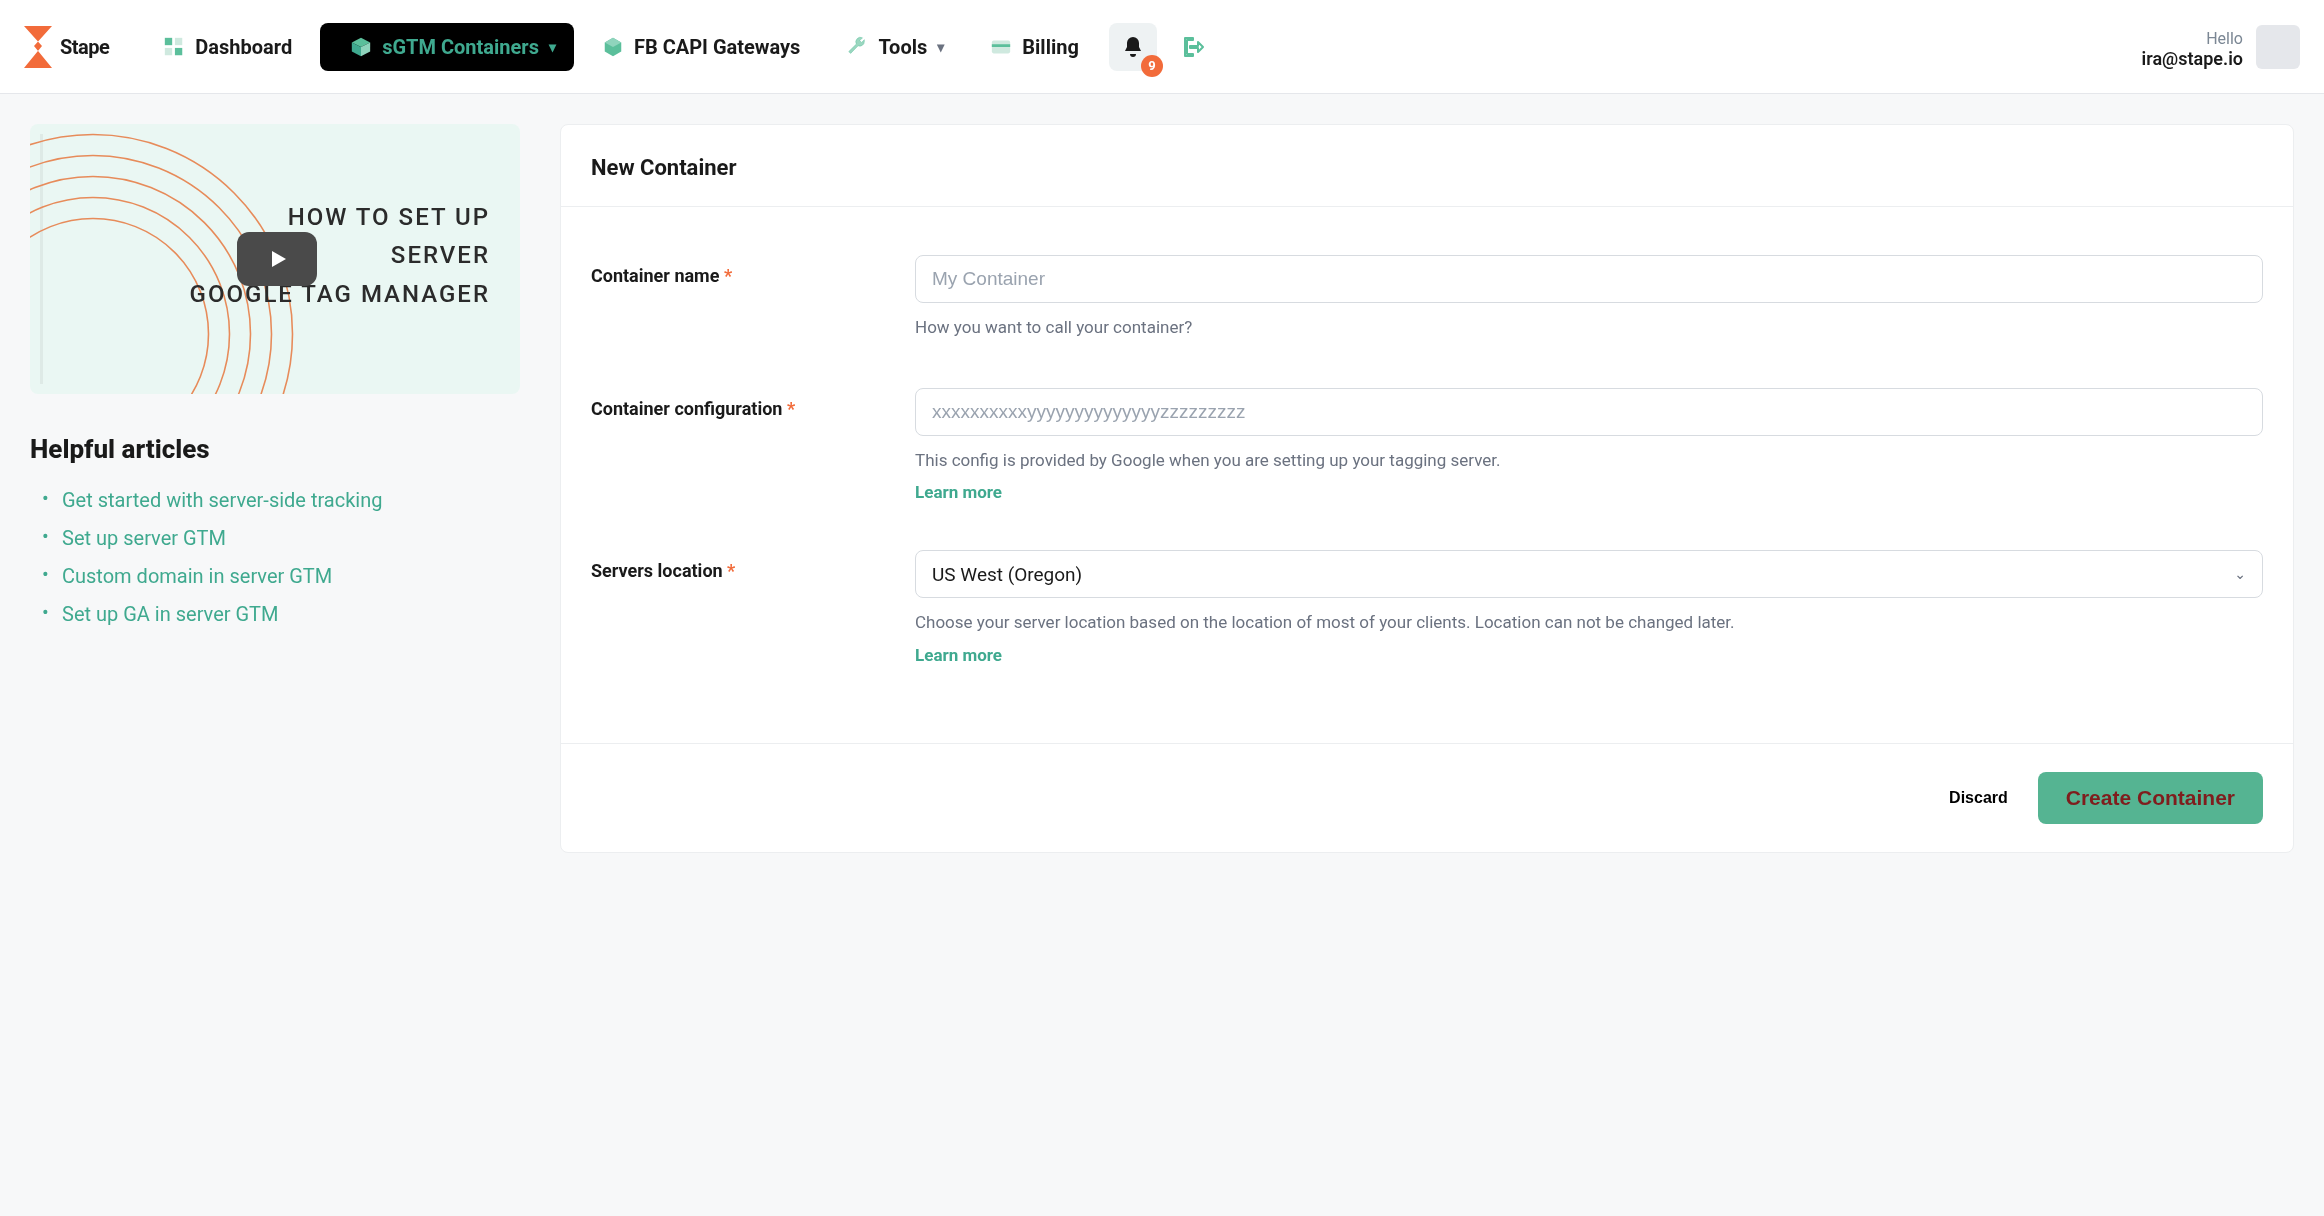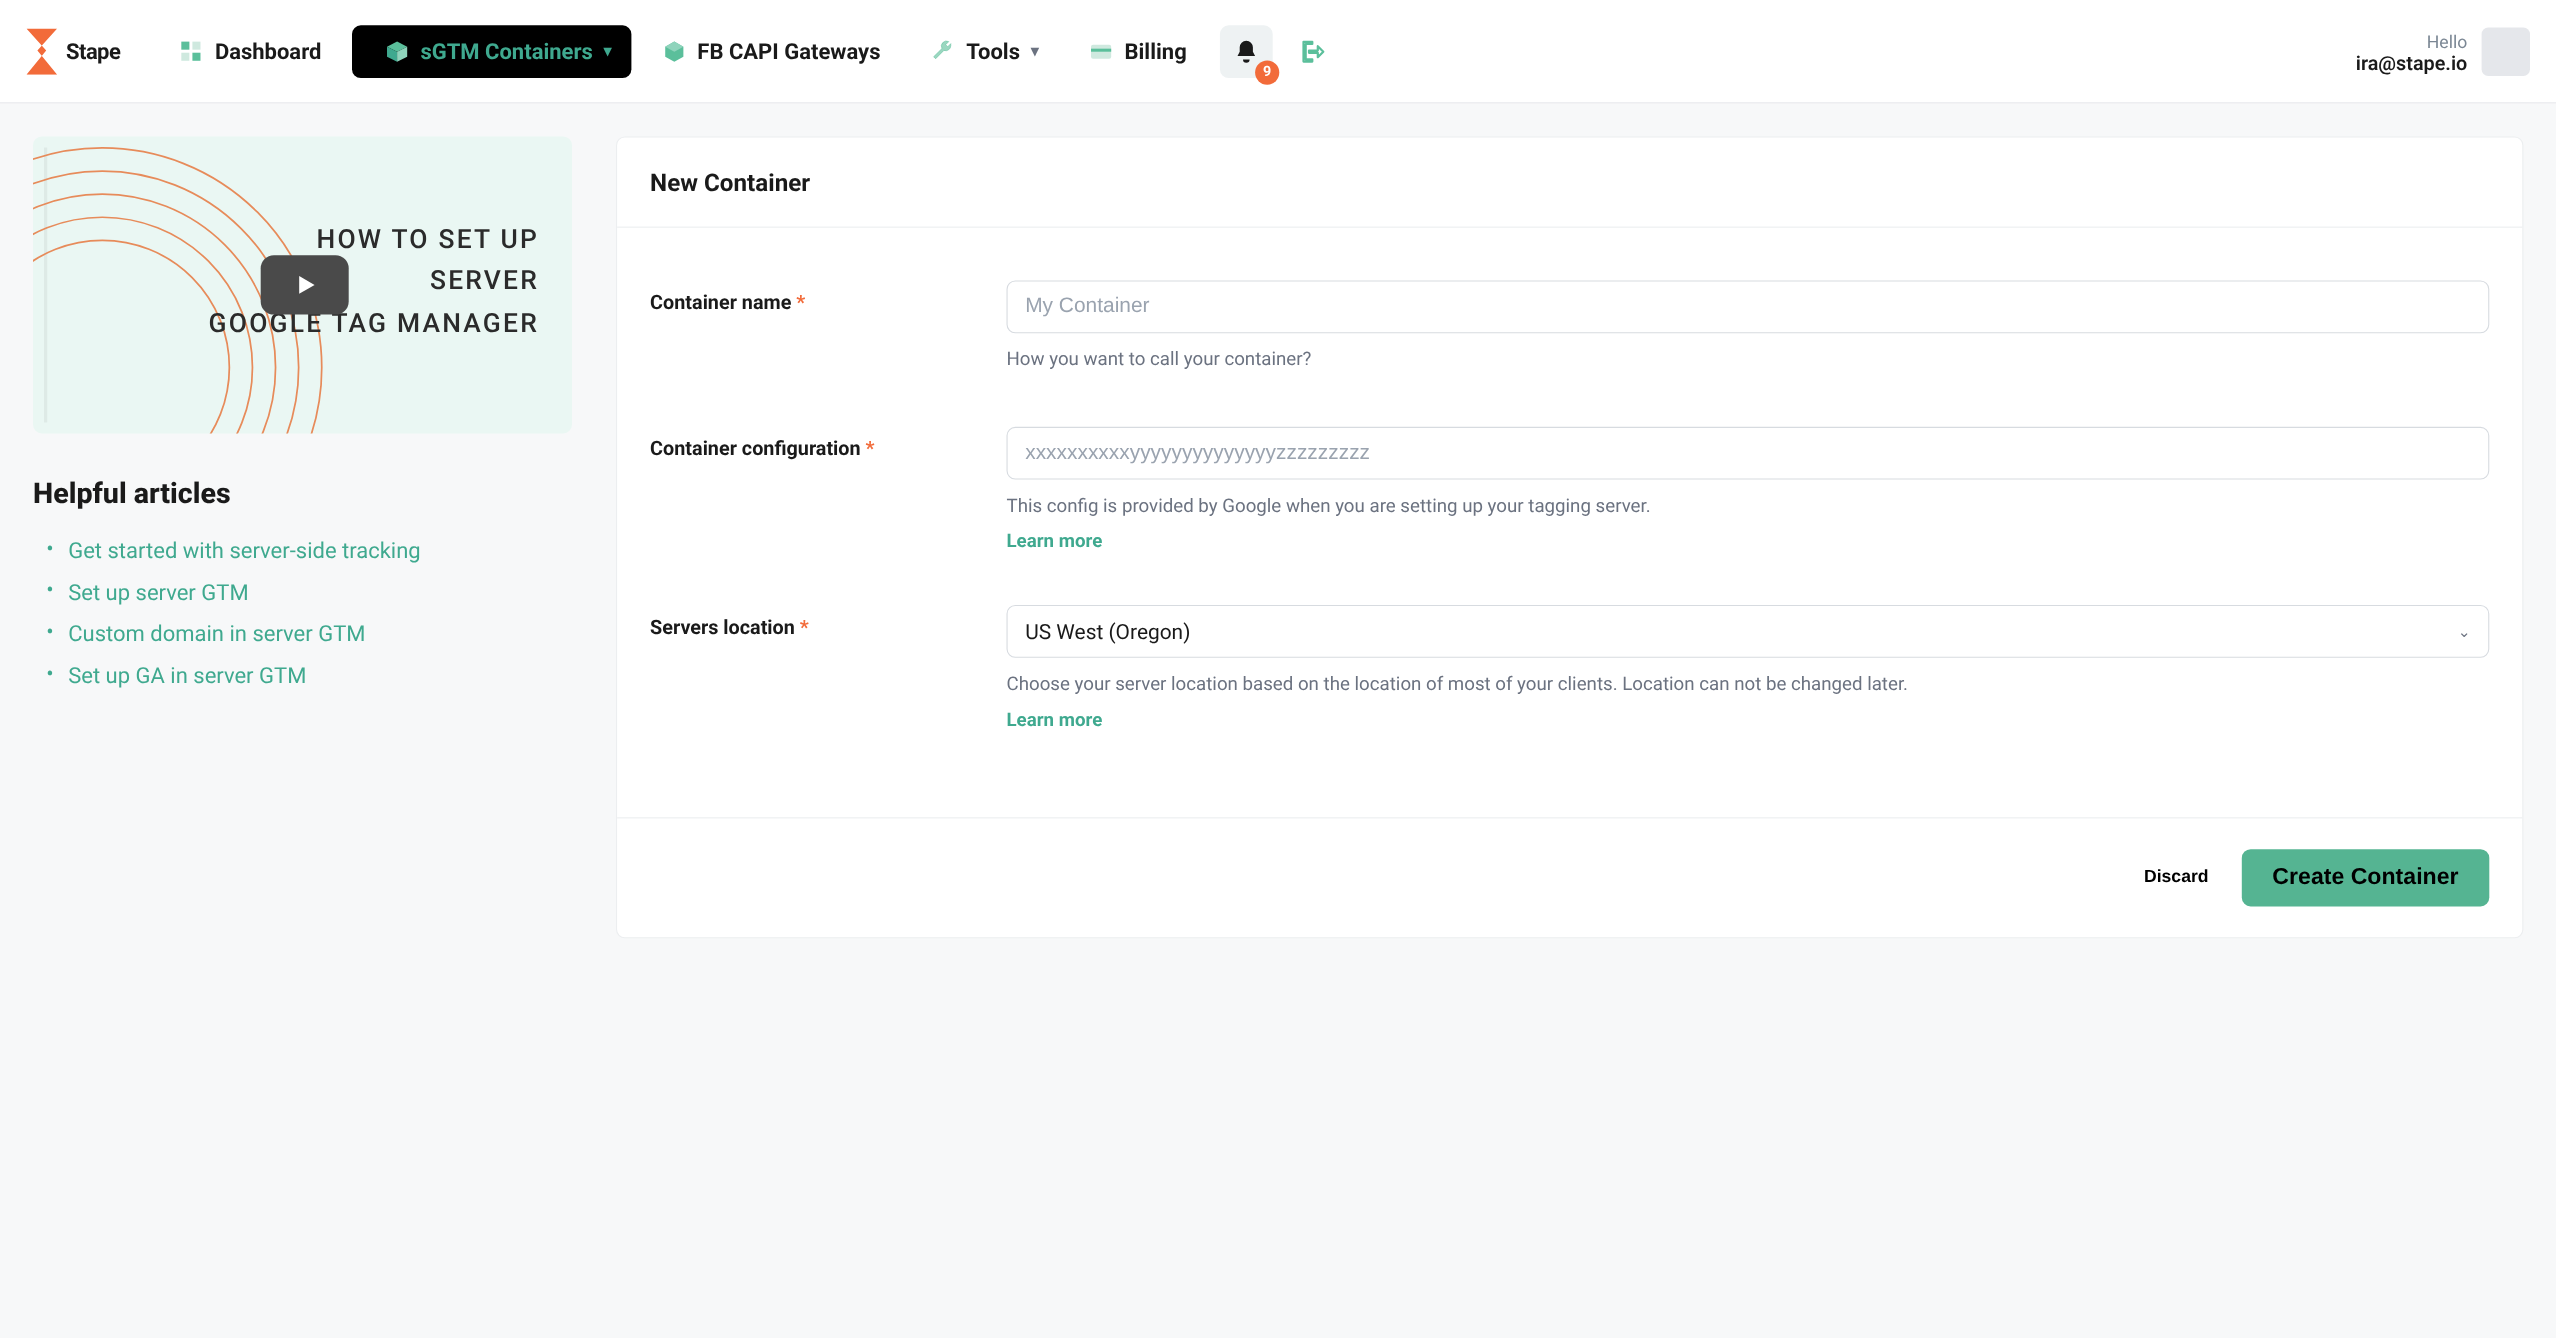--- a/index.html
+++ b/index.html
@@ -261,21 +261,21 @@
     }
     .discard {
       background: none;
       border: none;
       font-size: 16px;
       font-weight: 800;
       cursor: pointer;
     }
     .create {
       background: #55b492;
-      color: #000000;
+      color: #7f1d1d;
       border: none;
       border-radius: 8px;
       padding: 14px 28px;
       font-size: 21px;
       font-weight: 800;
       cursor: pointer;
     }
   </style>
 </head>
 <body>

